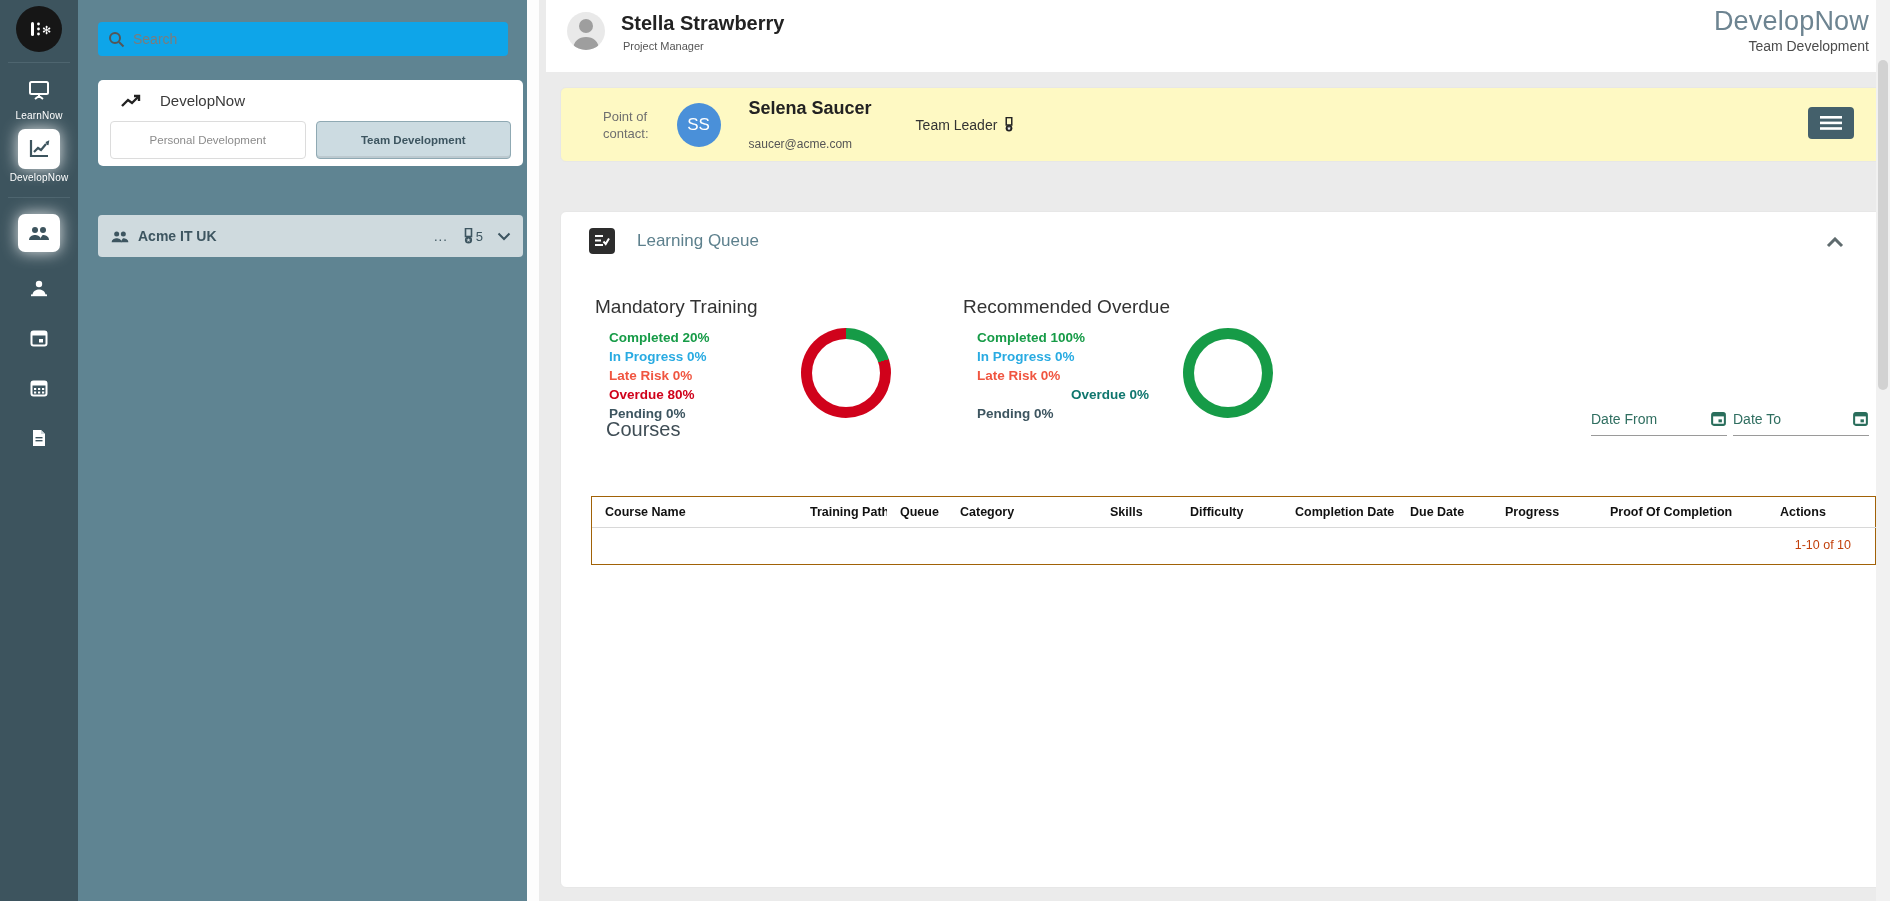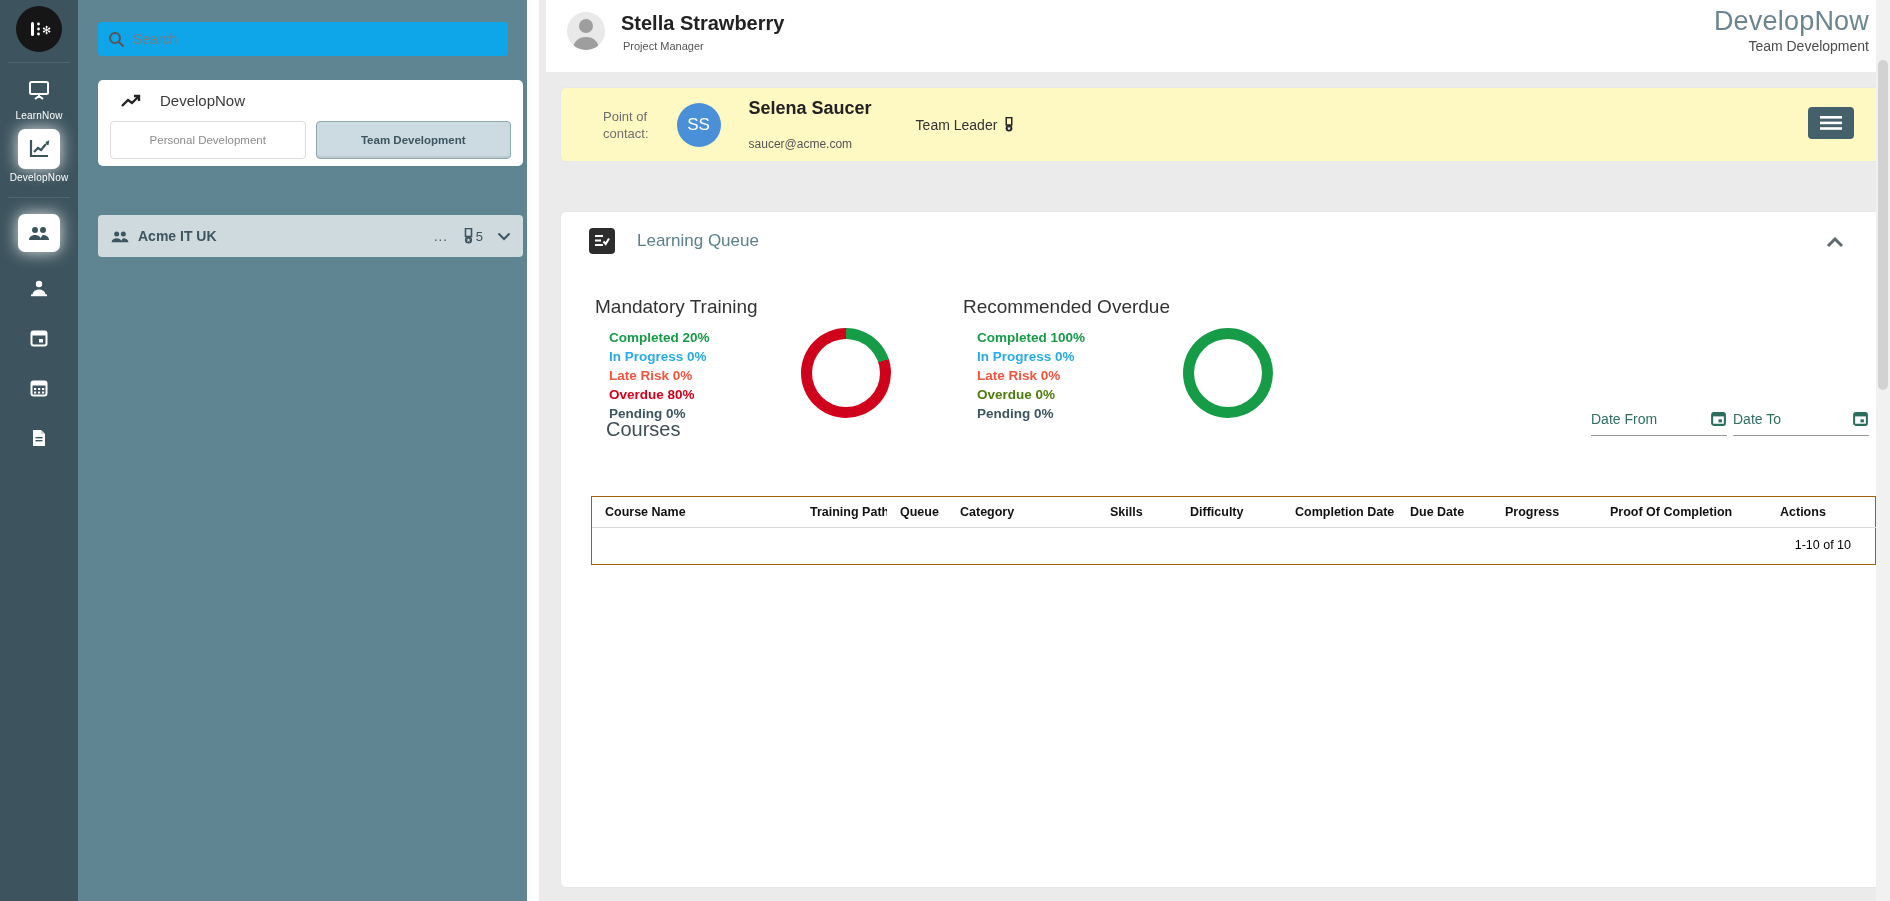--- a/index.html
+++ b/index.html
@@ -73,21 +73,21 @@
   .date-field { position:absolute; top:198px; width:136px; }
   .date-field .df-row { display:flex; align-items:center; justify-content:space-between; font-size:14px; color:#2f6e60; padding-bottom:8px; }
   .date-field .df-line { border-bottom:1px solid #9a9a9a; }
   .date-from { left:1030px; }
   .date-to { left:1172px; }
 
   .table-wrap { position:absolute; left:30px; top:284px; width:1285px; border:1px solid #a16207; }
   table.courses { width:100%; border-collapse:collapse; table-layout:fixed; }
   table.courses th { font-size:12.5px; color:#111; text-align:left; padding:8px 6px 8px 13px; border-bottom:1px solid #d8d8d8; white-space:nowrap; overflow:hidden; }
   .col0{width:205px}.col1{width:90px}.col2{width:60px}.col3{width:150px}.col4{width:80px}.col5{width:105px}.col6{width:115px}.col7{width:95px}.col8{width:105px}.col9{width:170px}.col10{width:110px}
-  .pager { text-align:right; font-size:12.5px; color:#000000; padding:10px 24px 12px 0; }
+  .pager { text-align:right; font-size:12.5px; color:#c2410c; padding:10px 24px 12px 0; }
 
   
   .v-scroll { position:absolute; right:0; top:0; width:14px; height:100%; background:#f1f1f1; z-index:9; }
   .v-thumb { position:absolute; left:2px; width:10px; border-radius:5px; background:#d2d2d2; }
 </style>
 </head>
 <body>
 
 <div class="sidebar">
   <div class="logo">
@@ -301,21 +301,21 @@
         </div>
         <div class="donut" style="background: conic-gradient(rgb(22, 155, 71) 0%, rgb(22, 155, 71) 20%, rgb(208, 2, 27) 20%, rgb(208, 2, 27) 100%);"></div>
       </div>
       <div class="t-panel">
         <div class="t-left" style="width:186px">
           <div class="t-title">Recommended Overdue</div>
           <div>
               <div class="stat-line" style="color: rgb(22, 155, 71);">Completed 100%</div>
               <div class="stat-line" style="color: rgb(41, 171, 226);">In Progress 0%</div>
               <div class="stat-line" style="color: rgb(240, 85, 64);">Late Risk 0%</div>
-              <div class="stat-line" style="color: #4d7c0f;">Overdue 0%</div>
+              <div class="stat-line" style="color: #0f766e; text-align: right;">Overdue 0%</div>
               <div class="stat-line" style="color: rgb(61, 85, 96);">Pending 0%</div>
             </div>
         </div>
         <div class="donut" style="background: conic-gradient(rgb(22, 155, 71) 0%, rgb(22, 155, 71) 100%);"></div>
       </div>
     </div>
 
     <div class="courses-title">Courses</div>
 
     <div class="date-field date-from">

